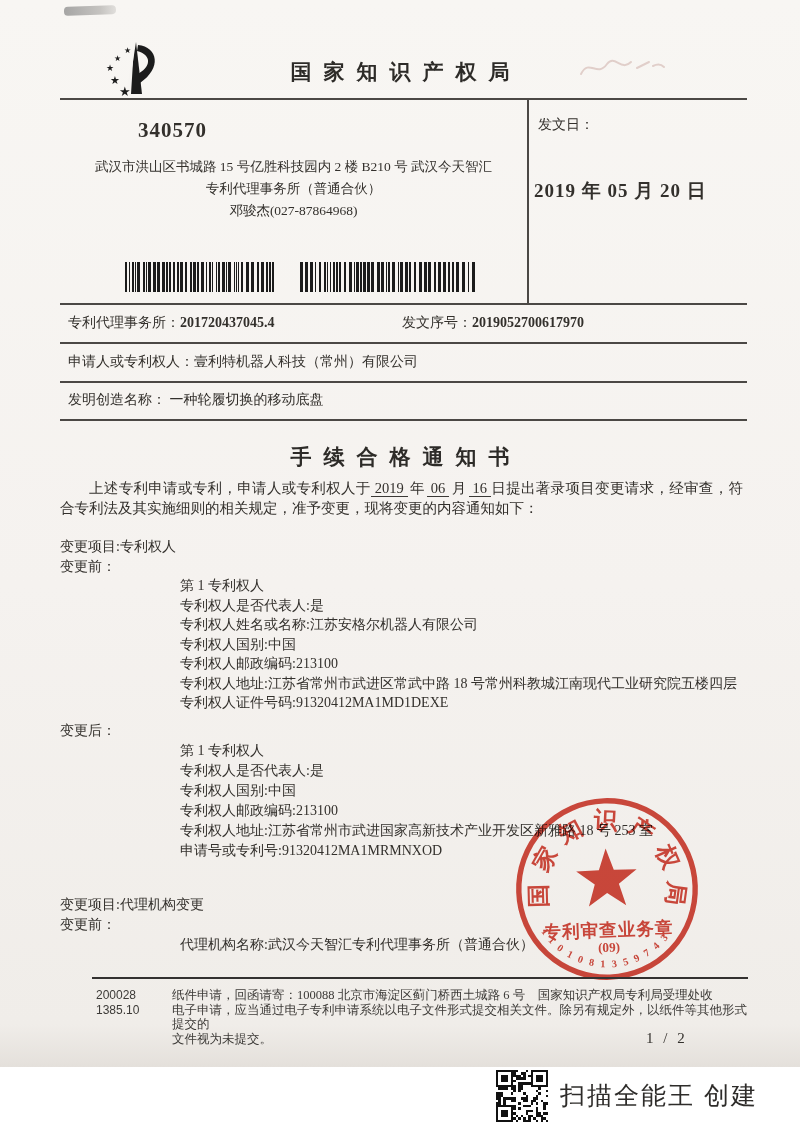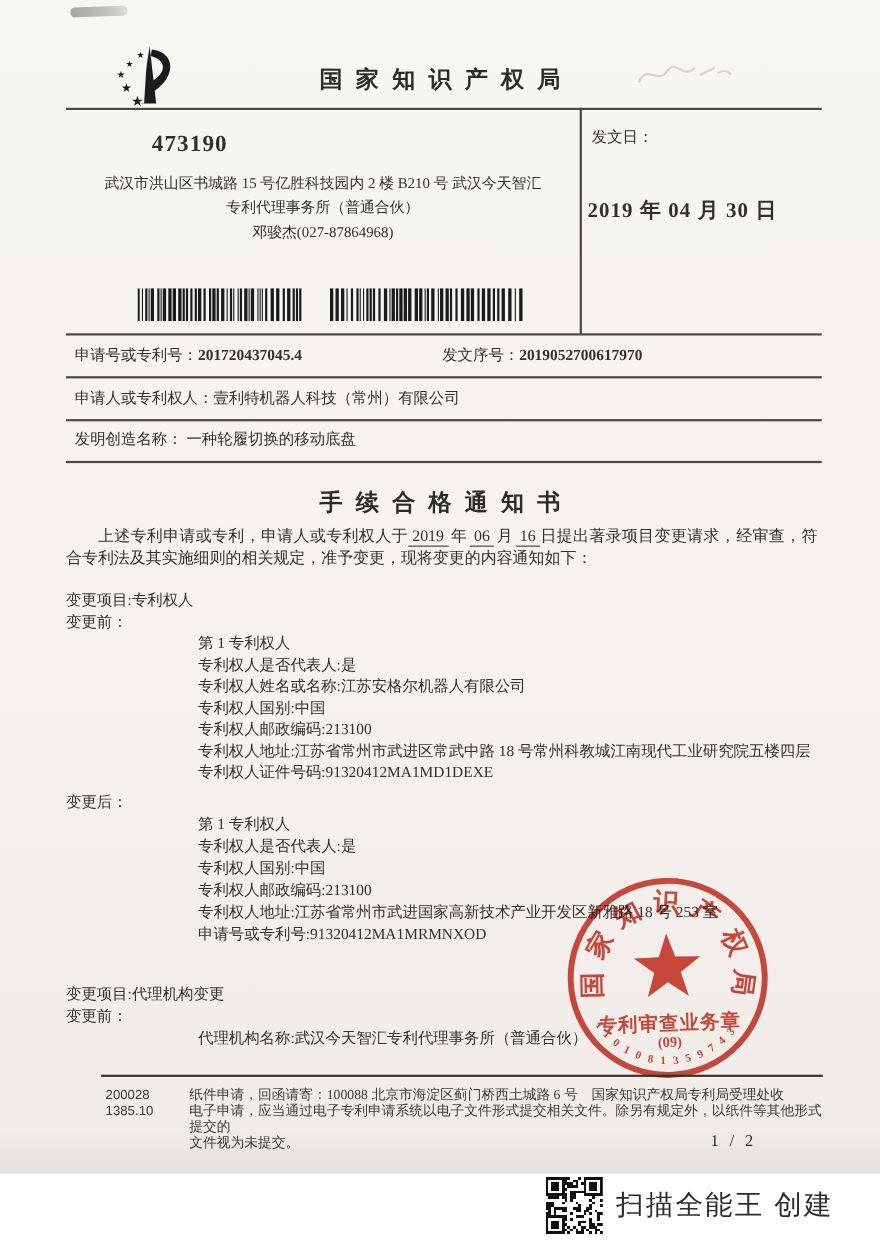--- a/index.html
+++ b/index.html
@@ -63,30 +63,30 @@
 
   <div class="agency">国家知识产权局</div>
 
   <svg class="scribble" viewBox="0 0 95 40">
     <path d="M6,26 C14,10 22,30 32,16 C40,6 46,24 56,14 M62,20 l12,-6 M78,18 c4,-2 8,-2 11,1" fill="none" stroke="#cfb0aa" stroke-width="2" stroke-linecap="round"></path>
   </svg>
 
   <div class="hline" style="left:60px;top:98px;width:687px"></div>
   <div class="vline" style="left:527px;top:98px;height:206px"></div>
 
-  <div class="postcode">473190</div>
+  <div class="postcode">340570</div>
 
   <div class="addr">
     <div>武汉市洪山区书城路 15 号亿胜科技园内 2 楼 B210 号 武汉今天智汇</div>
     <div>专利代理事务所（普通合伙）</div>
     <div>邓骏杰(027-87864968)</div>
   </div>
 
   <div class="dispatch-label">发文日：</div>
-  <div class="dispatch-date">2019 年 04 月 30 日</div>
+  <div class="dispatch-date">2019 年 05 月 20 日</div>
 
   <div class="barcode" style="left:125px;width:152px">
       <i style="left:0px;width:2px"></i>
       <i style="left:4px;width:1px"></i>
       <i style="left:7px;width:2px"></i>
       <i style="left:10px;width:1px"></i>
       <i style="left:12px;width:3px"></i>
       <i style="left:18px;width:2px"></i>
       <i style="left:21px;width:1px"></i>
       <i style="left:23px;width:3px"></i>
@@ -166,21 +166,21 @@
       <i style="left:168px;width:1px"></i>
       <i style="left:172px;width:3px"></i>
     </div>
 
   <div class="hline" style="left:60px;top:303px;width:687px"></div>
   <div class="hline" style="left:60px;top:342px;width:687px"></div>
   <div class="hline" style="left:60px;top:381px;width:687px"></div>
   <div class="hline" style="left:60px;top:419px;width:687px"></div>
 
   <div class="fieldrow" style="left:68px;top:314px">
-    <span>申请号或专利号：</span><b>201720437045.4</b>
+    <span>专利代理事务所：</span><b>201720437045.4</b>
   </div>
   <div class="fieldrow" style="left:402px;top:314px">
     <span>发文序号：</span><b>2019052700617970</b>
   </div>
   <div class="fieldrow" style="left:68px;top:353px">
     <span>申请人或专利权人：</span><span>壹利特机器人科技（常州）有限公司</span>
   </div>
   <div class="fieldrow" style="left:68px;top:391px">
     <span>发明创造名称：</span>&nbsp;<span>一种轮履切换的移动底盘</span>
   </div>

